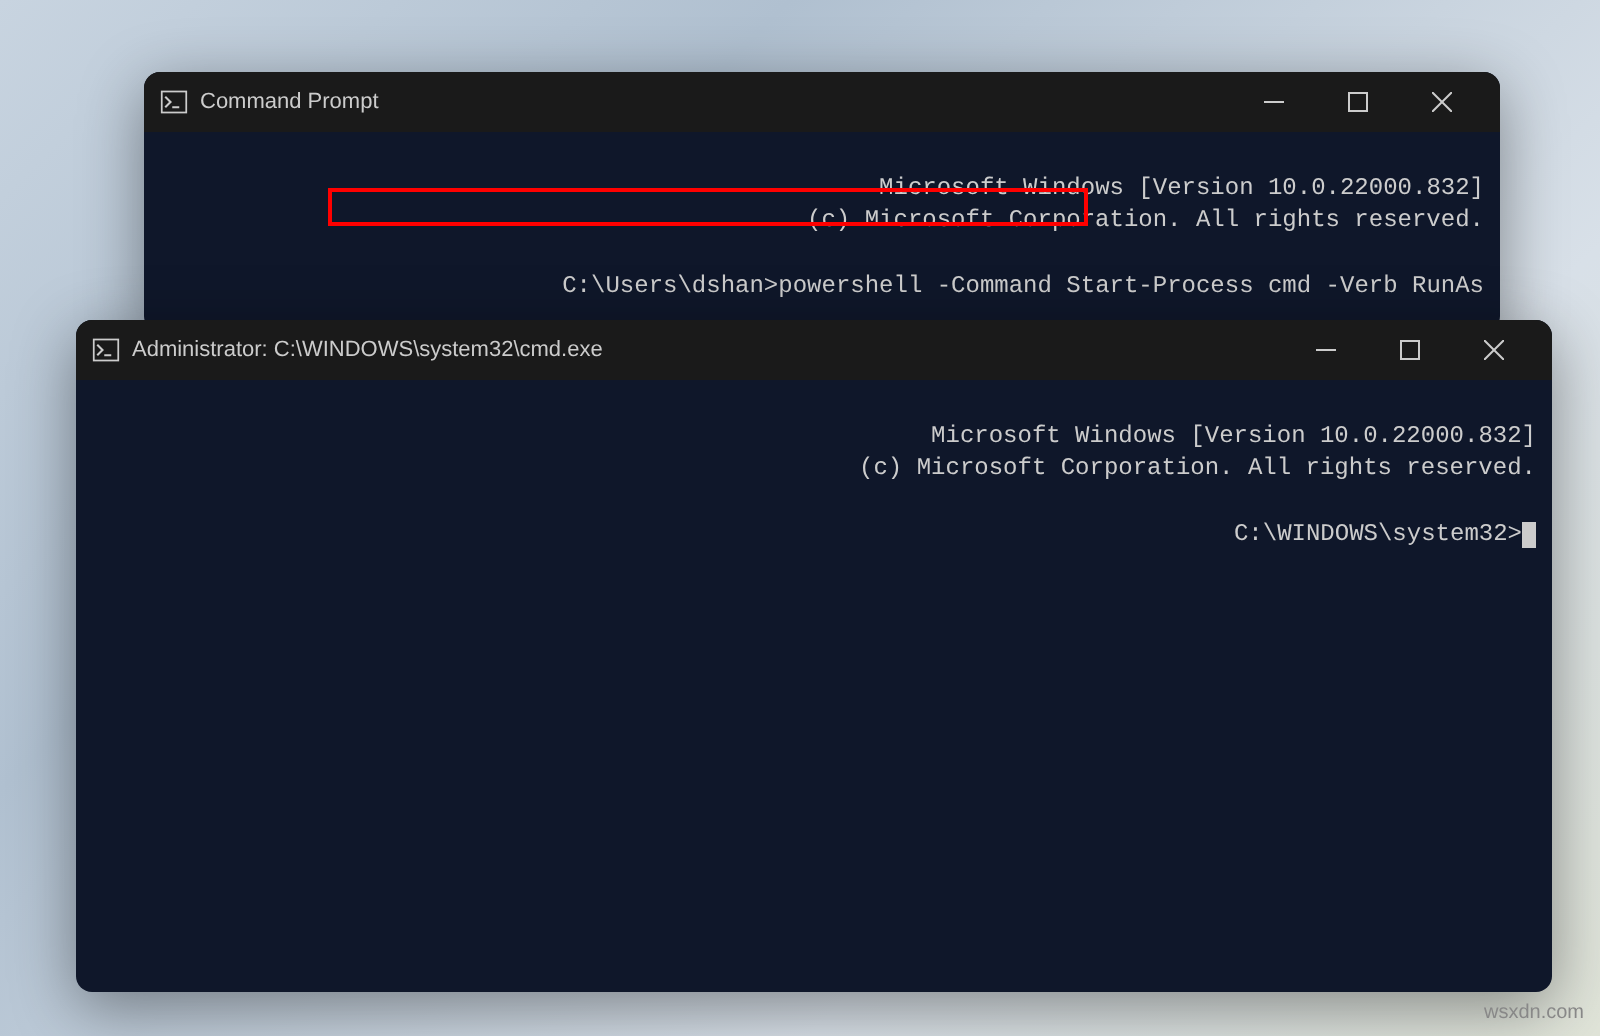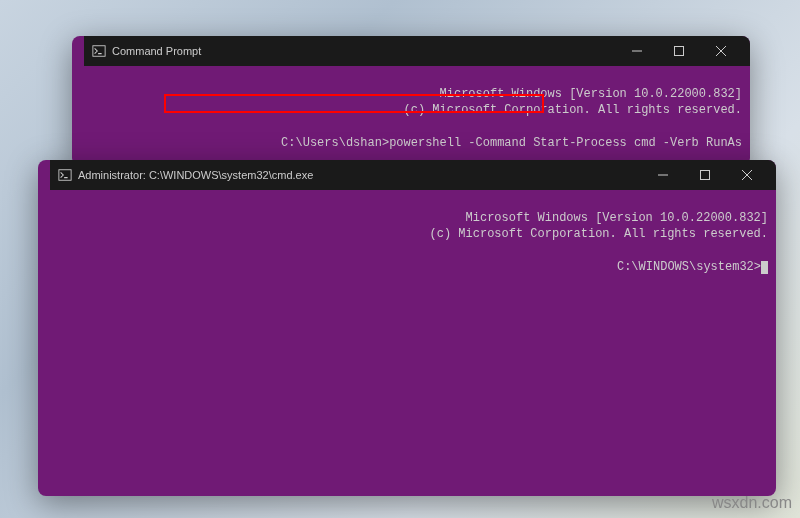--- a/index.html
+++ b/index.html
@@ -7,25 +7,24 @@
       width: 800px;
       height: 518px;
       background: linear-gradient(135deg, #c8d4e0 0%, #b0c0d0 30%, #d8e0e8 70%, #e0e4d8 100%);
       font-family: Consolas, 'Courier New', monospace;
       font-size: 12px;
       position: relative;
       overflow: hidden;
     }
     .window {
       position: absolute;
-      background: #701a75;
+      background: #0f172a;
       border-radius: 8px;
       box-shadow: 0 8px 32px rgba(0,0,0,0.4);
       overflow: hidden;
-      padding-left: 12px;
     }
     .titlebar {
       height: 30px;
       background: #1a1a1a;
       display: flex;
       align-items: center;
       padding: 0 8px;
       color: #cccccc;
       font-family: 'Segoe UI', sans-serif;
       font-size: 11px;
@@ -84,21 +83,21 @@
       width: 7px;
       height: 13px;
       background: #cccccc;
       vertical-align: text-bottom;
     }
     .watermark {
       position: absolute;
       bottom: 6px;
       right: 8px;
       font-family: Arial, sans-serif;
-      font-size: 16px;
+      font-size: 10px;
       color: #888;
     }
     .prompt-line { white-space: pre; }
   </style>
 </head>
 <body>
 
 <div class="window win1">
   <div class="titlebar">
     <span class="titlebar-icon">

